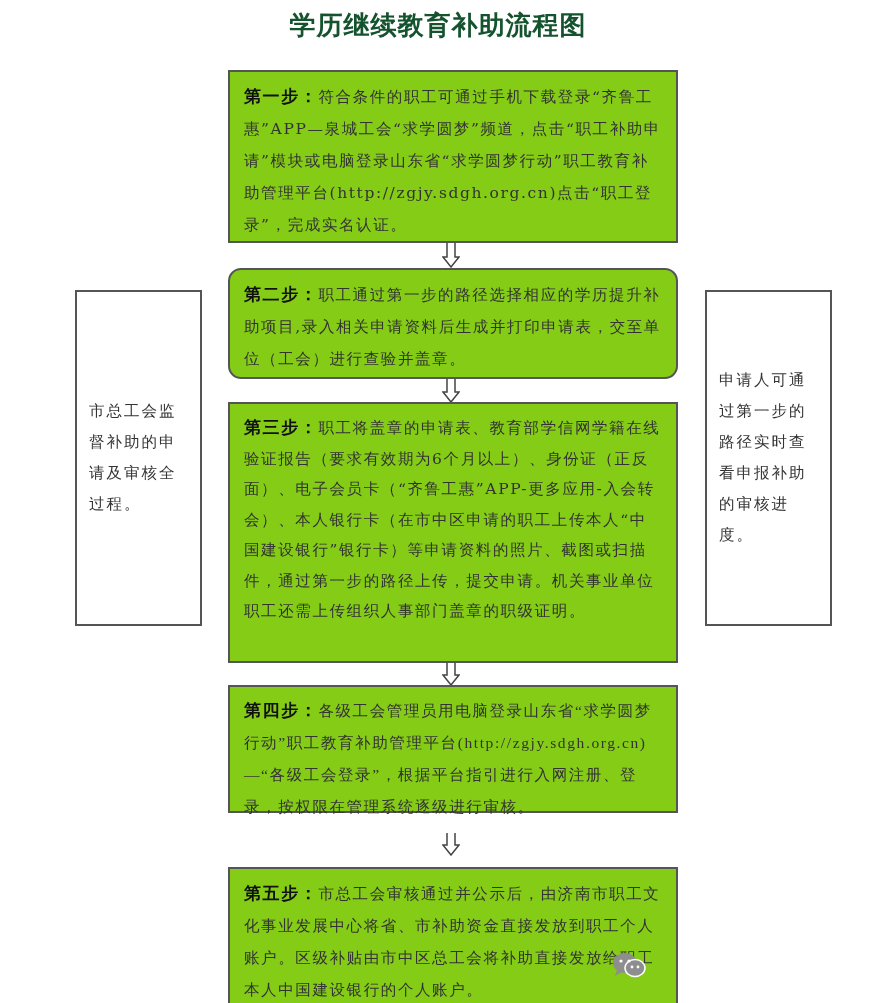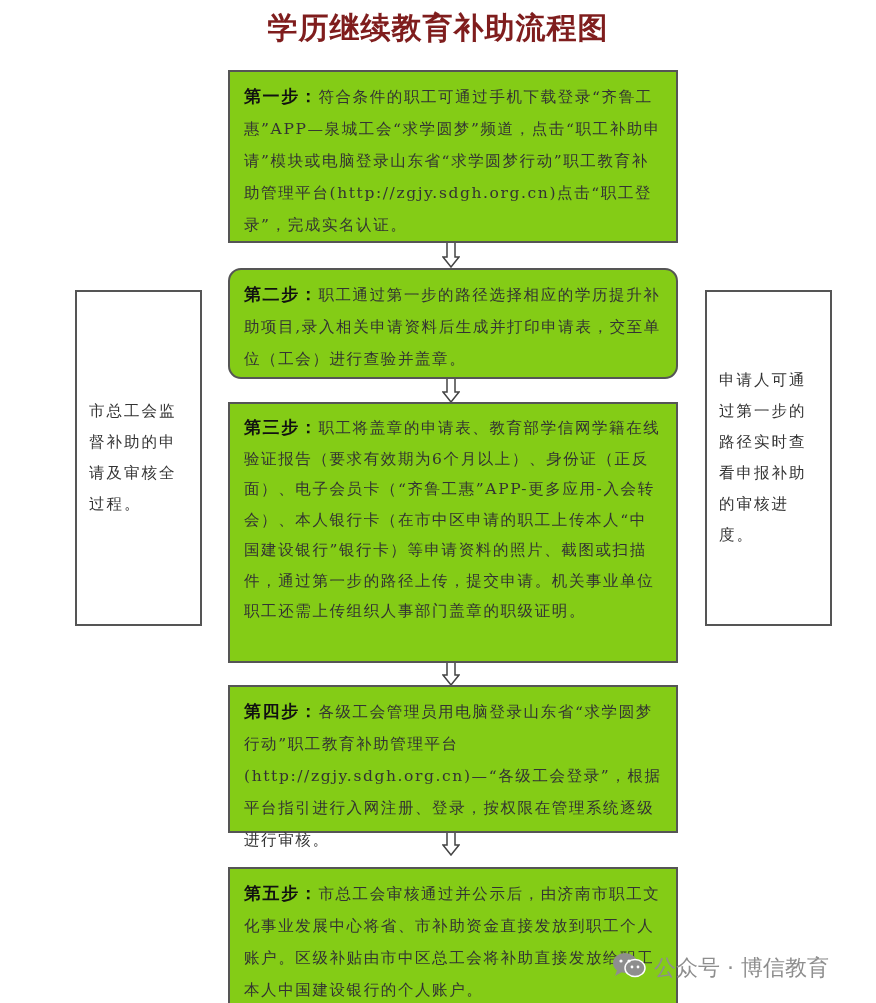--- a/index.html
+++ b/index.html
@@ -1,19 +1,19 @@
 <!DOCTYPE html>
 <html><head>
 <meta charset="utf-8">
 <style>
   html, body { margin: 0; padding: 0; background: #ffffff; }
   body { width: 876px; height: 1003px; position: relative; overflow: hidden;
          font-family: "DejaVu Serif", "Liberation Serif", serif; color: #222; }
   .title { position: absolute; left: 0; width: 876px; top: 8px; text-align: center;
-           font-size: 30px; font-weight: bold; letter-spacing: 1px; color: #7f1d1d;
+           font-size: 26px; font-weight: bold; letter-spacing: 1px; color: #14532d;
            font-family: "DejaVu Serif", serif; }
   .step { position: absolute; left: 228px; width: 450px; box-sizing: border-box;
           border: 2px solid #555; background: #84cc16; padding: 8px 14px 6px 14px;
           font-size: 15.5px; line-height: 32px; letter-spacing: 1.6px; color: #333; }
   .step .lbl { font-weight: bold; font-size: 17px; color: #111; }
   .side { position: absolute; top: 290px; width: 127px; height: 336px; box-sizing: border-box;
           border: 2px solid #555; background: #fff; padding: 4px 12px; display: flex; align-items: center;
           font-size: 15.5px; line-height: 31px; letter-spacing: 2px; color: #333; }
   .arrow { position: absolute; left: 442px; width: 18px; }
   .arrow svg { display: block; }
@@ -49,21 +49,21 @@
 <div class="step" style="top:402px; height:261px; line-height:30.5px;">
   <span class="lbl">第三步：</span><span>职工将盖章的申请表、教育部学信网学籍在线验证报告（要求有效期为6个月以上）、身份证（正反面）、电子会员卡（“齐鲁工惠”APP-更多应用-入会转会）、本人银行卡（在市中区申请的职工上传本人“中国建设银行”银行卡）等申请资料的照片、截图或扫描件，通过第一步的路径上传，提交申请。机关事业单位职工还需上传组织人事部门盖章的职级证明。</span>
 </div>
 
 <div class="arrow" style="top:663px;">
   <svg width="18" height="23" viewBox="0 0 18 23">
       <path d="M5 0 V12 H1 L9 22 L17 12 H13 V0" fill="#fff" stroke="#444" stroke-width="1.5"></path>
     </svg>
 </div>
 
-<div class="step" style="top:685px; height:148px;">
+<div class="step" style="top:685px; height:128px;font-family:Liberation Serif, serif;">
   <span class="lbl">第四步：</span><span>各级工会管理员用电脑登录山东省“求学圆梦行动”职工教育补助管理平台(http://zgjy.sdgh.org.cn)—“各级工会登录”，根据平台指引进行入网注册、登录，按权限在管理系统逐级进行审核。</span>
 </div>
 
 <div class="arrow" style="top:833px;">
   <svg width="18" height="23" viewBox="0 0 18 23">
       <path d="M5 0 V12 H1 L9 22 L17 12 H13 V0" fill="#fff" stroke="#444" stroke-width="1.5"></path>
     </svg>
 </div>
 
 <div class="step" style="top:867px; height:141px;">
@@ -82,14 +82,13 @@
     <svg width="34" height="26" viewBox="0 0 34 26">
       <ellipse cx="13" cy="11" rx="12" ry="10" fill="#8e8e8e"></ellipse>
       <path d="M5 18 L3 24 L10 20 Z" fill="#8e8e8e"></path>
       <ellipse cx="23" cy="16" rx="10" ry="8.5" fill="#8e8e8e" stroke="#fff" stroke-width="1.5"></ellipse>
       <circle cx="9" cy="9" r="1.6" fill="#fff"></circle>
       <circle cx="17" cy="9" r="1.6" fill="#fff"></circle>
       <circle cx="20" cy="15" r="1.4" fill="#fff"></circle>
       <circle cx="26" cy="15" r="1.4" fill="#fff"></circle>
     </svg>
   </span>
-  <span>公众号 · 博信教育</span>
 </div>
 
 </body></html>

